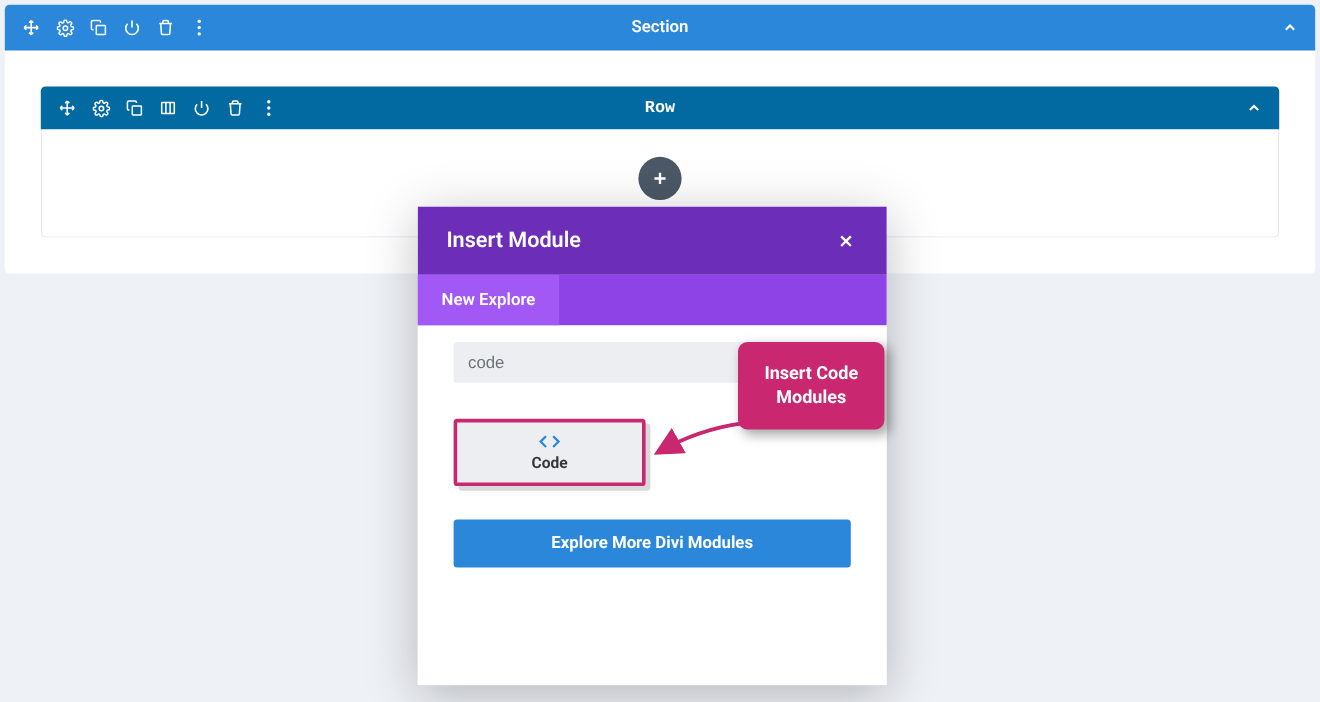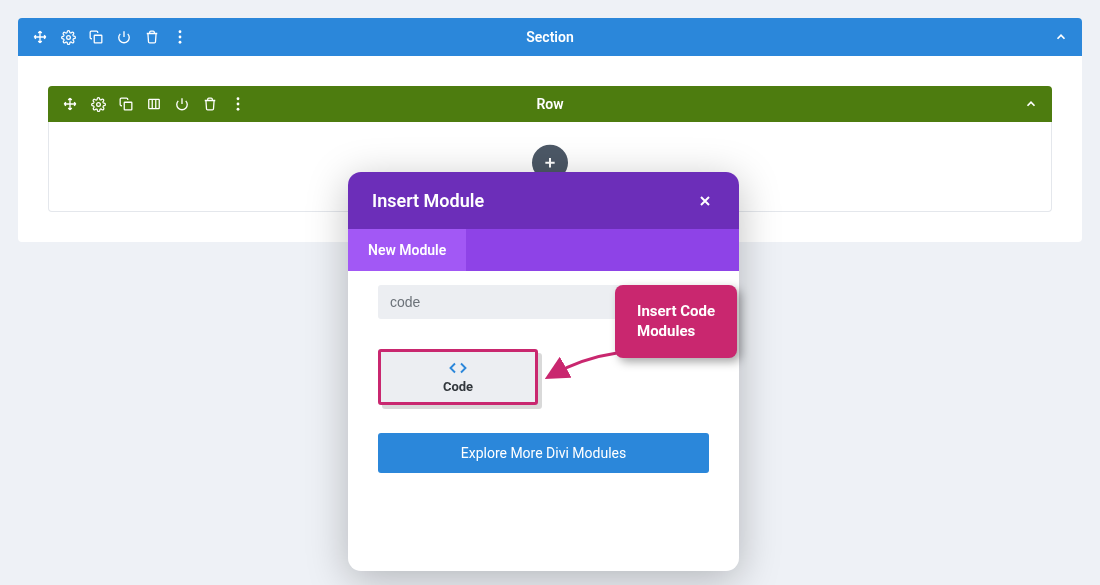--- a/index.html
+++ b/index.html
@@ -5,44 +5,45 @@
   * { box-sizing: border-box; margin: 0; padding: 0; }
   body {
     font-family: -apple-system, BlinkMacSystemFont, "Segoe UI", Roboto, "Open Sans", sans-serif;
     background: #eef1f6;
     width: 1100px;
     height: 585px;
     overflow: hidden;
     position: relative;
   }
   .outer-wrap {
-    padding: 18px;
+    padding: 4px;
   }
   .section-block {
     background: #fff;
     border-radius: 4px;
     overflow: visible;
   }
   .section-header {
     background: #2b87da;
     color: #fff;
     display: flex;
     align-items: center;
     height: 38px;
     position: relative;
     border-radius: 4px 4px 0 0;
   }
   .row-header {
-    background: #4d7c0f;
+    background: #0369a1;
     color: #fff;
     display: flex;
     align-items: center;
     height: 36px;
     position: relative;
     border-radius: 4px 4px 0 0;
+    font-family: Liberation Mono, monospace;
   }
   .header-icons {
     display: flex;
     gap: 12px;
     padding-left: 14px;
     align-items: center;
   }
   .header-icons .ico {
     width: 16px;
     height: 16px;
@@ -94,21 +95,21 @@
     z-index: 2;
   }
   
   .modal {
     position: absolute;
     left: 348px;
     top: 172px;
     width: 391px;
     background: #fff;
     box-shadow: 0 8px 40px rgba(0,0,0,0.25);
-    border-radius: 13px;
+    border-radius: 0;
     overflow: hidden;
     z-index: 10;
   }
   .modal-header {
     background: #6c2eb9;
     color: #fff;
     padding: 18px 24px;
     display:flex;
     align-items:center;
     justify-content: space-between;
@@ -174,33 +175,34 @@
     margin-top: 4px;
   }
   .explore-btn {
     margin-top: 28px;
     width: 100%;
     background: #2b87da;
     color: #fff;
     text-align: center;
     padding: 12px;
     font-size: 14px;
-    font-weight: 400;
+    font-weight: 700;
     border-radius: 3px;
     cursor: pointer;
   }
   
   .callout {
     position: absolute;
     left: 615px;
     top: 285px;
     background: #c9276f;
     color: #fff;
     font-weight: 700;
     font-size: 15px;
+    text-align: center;
     padding: 16px 22px;
     border-radius: 8px;
     box-shadow: 4px 4px 10px rgba(0,0,0,.35);
     z-index: 20;
     line-height: 1.35;
   }
   .callout-arrow {
     position: absolute;
     left: 542px;
     top: 348px;
@@ -326,21 +328,21 @@
 <div class="modal">
   <div class="modal-header">
     <h2>Insert Module</h2>
     <span class="modal-close">
       <svg width="16" height="16" viewBox="0 0 24 24" fill="none" stroke="#fff" stroke-width="3">
           <path d="M18 6 6 18M6 6l12 12"></path>
         </svg>
     </span>
   </div>
   <div class="modal-tabs">
-    <div class="modal-tab active">New Module</div>
+    <div class="modal-tab active">New Explore</div>
   </div>
   <div class="modal-body">
     <input class="search-input" type="text" value="code" style="">
     <div class="module-grid">
       <div class="module-card">
         <span>
           <svg width="18" height="14" viewBox="0 0 24 18" fill="none" stroke="#2b87da" stroke-width="2.5">
               <path d="M8 3 2 9l6 6M16 3l6 6-6 6"></path>
             </svg>
         </span>

